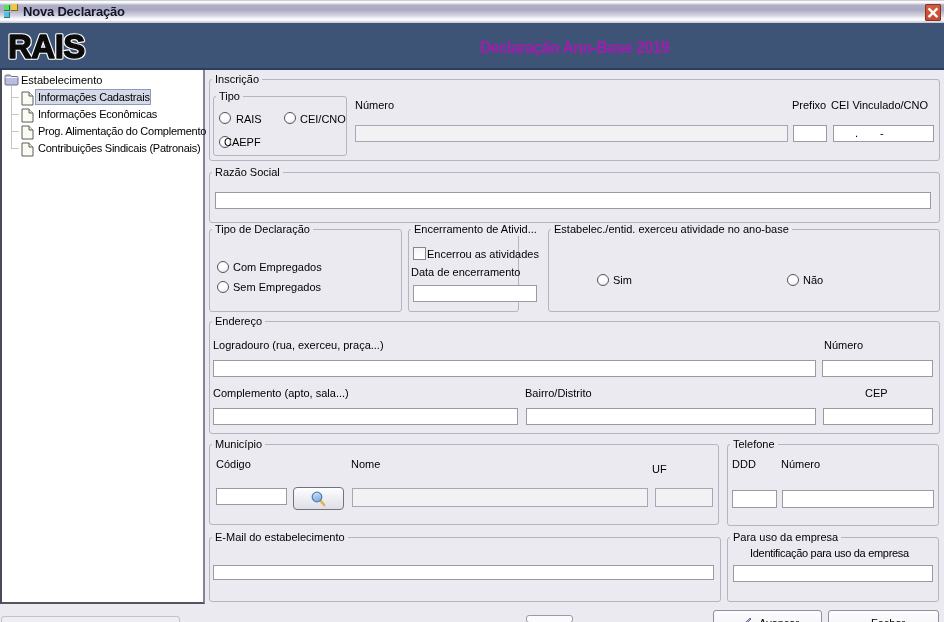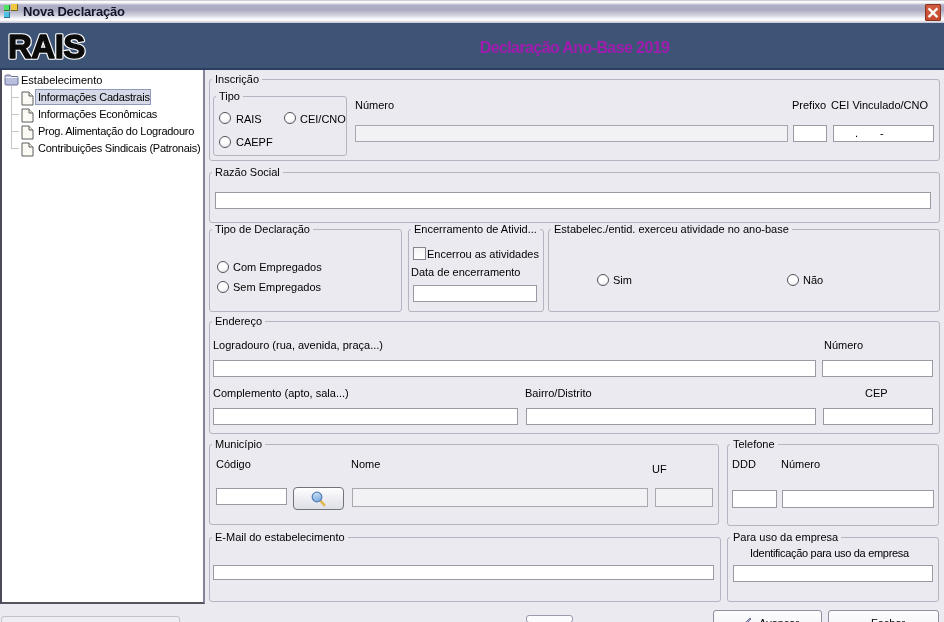--- a/index.html
+++ b/index.html
@@ -65,35 +65,35 @@
 <svg class="abs" style="left:21px;top:125px;" width="13" height="15" viewBox="0 0 13 15">
     <path d="M1 1 L8 1 L12 5 L12 14 L1 14 Z" fill="#fbfbf3" stroke="#5c5c5c"></path>
     <path d="M8 1 L8 5 L12 5" fill="#eeeee0" stroke="#5c5c5c"></path>
   </svg>
 <svg class="abs" style="left:21px;top:142px;" width="13" height="15" viewBox="0 0 13 15">
     <path d="M1 1 L8 1 L12 5 L12 14 L1 14 Z" fill="#fbfbf3" stroke="#5c5c5c"></path>
     <path d="M8 1 L8 5 L12 5" fill="#eeeee0" stroke="#5c5c5c"></path>
   </svg>
 <div class="lb" style="left:38px;top:91px;letter-spacing:-0.2px;">Informações Cadastrais</div>
 <div class="lb" style="left:38px;top:108px;letter-spacing:-0.2px;">Informações Econômicas</div>
-<div class="lb" style="left:38px;top:125px;letter-spacing:-0.25px;">Prog. Alimentação do Logradouro</div>
+<div class="lb" style="left:38px;top:125px;letter-spacing:-0.25px;">Prog. Alimentação do Complemento</div>
 <div class="lb" style="left:38px;top:142px;letter-spacing:-0.25px;">Contribuições Sindicais (Patronais)</div>
 
 <div class="gb" style="left:209px;top:79px;width:731px;height:82px;">
  <span class="gl">Inscrição</span>
 </div>
 <div class="gb" style="left:213px;top:96px;width:134px;height:60px;">
  <span class="gl">Tipo</span>
 </div>
 <div class="rd" style="left:219px;top:112px;"></div>
 <div class="lb" style="left:236px;top:113px;">RAIS</div>
 <div class="rd" style="left:284px;top:112px;"></div>
 <div class="lb" style="left:300px;top:113px;">CEI/CNO</div>
 <div class="rd" style="left:219px;top:136px;"></div>
-<div class="lb" style="left:236px;top:136px;">CAEPF</div>
+<div class="lb" style="left:224px;top:136px;">CAEPF</div>
 <div class="lb" style="left:355px;top:99px;">Número</div>
 <div class="dis" style="left:355px;top:125px;width:433px;height:17px;"></div>
 <div class="lb" style="left:792px;top:99px;">Prefixo</div>
 <div class="lb" style="left:831px;top:99px;text-align:right;">CEI Vinculado/CNO</div>
 <div class="in" style="left:793px;top:125px;width:34px;height:17px;"></div>
 <div class="in" style="left:833px;top:125px;width:101px;height:17px;">
     <span style="position:absolute;left:21px;top:1px;">.</span>
     <span style="position:absolute;left:46px;top:1px;">-</span>
   </div>
 
@@ -103,40 +103,40 @@
 <div class="in" style="left:215px;top:192px;width:716px;height:17px;"></div>
 
 <div class="gb" style="left:209px;top:229px;width:193px;height:83px;">
  <span class="gl">Tipo de Declaração</span>
 </div>
 <div class="rd" style="left:217px;top:261px;"></div>
 <div class="lb" style="left:233px;top:261px;">Com Empregados</div>
 <div class="rd" style="left:217px;top:281px;"></div>
 <div class="lb" style="left:233px;top:281px;">Sem Empregados</div>
 
-<div class="gb" style="left:408px;top:229px;width:136px;height:83px;">
+<div class="gb" style="left:408px;top:229px;width:111px;height:83px;">
  <span class="gl">Encerramento de Ativid...</span>
 </div>
 <div class="ck" style="left:413px;top:247px;"></div>
 <div class="lb" style="left:427px;top:248px;">Encerrou as atividades</div>
 <div class="lb" style="left:411px;top:266px;">Data de encerramento</div>
 <div class="in" style="left:413px;top:285px;width:124px;height:17px;"></div>
 
 <div class="gb" style="left:548px;top:229px;width:392px;height:83px;">
  <span class="gl">Estabelec./entid. exerceu atividade no ano-base</span>
 </div>
 <div class="rd" style="left:597px;top:274px;"></div>
 <div class="lb" style="left:613px;top:274px;">Sim</div>
 <div class="rd" style="left:787px;top:274px;"></div>
 <div class="lb" style="left:803px;top:274px;">Não</div>
 
 <div class="gb" style="left:209px;top:321px;width:731px;height:113px;">
  <span class="gl">Endereço</span>
 </div>
-<div class="lb" style="left:213px;top:339px;">Logradouro (rua, avenida, praça...)</div>
+<div class="lb" style="left:213px;top:339px;">Logradouro (rua, exerceu, praça...)</div>
 <div class="lb" style="left:824px;top:339px;">Número</div>
 <div class="in" style="left:213px;top:360px;width:603px;height:17px;"></div>
 <div class="in" style="left:822px;top:360px;width:111px;height:17px;"></div>
 <div class="lb" style="left:213px;top:387px;">Complemento (apto, sala...)</div>
 <div class="lb" style="left:525px;top:387px;">Bairro/Distrito</div>
 <div class="lb" style="left:822px;top:387px;margin-left:43px;">CEP</div>
 <div class="in" style="left:213px;top:408px;width:305px;height:17px;"></div>
 <div class="in" style="left:526px;top:408px;width:290px;height:17px;"></div>
 <div class="in" style="left:823px;top:408px;width:110px;height:17px;"></div>
 

